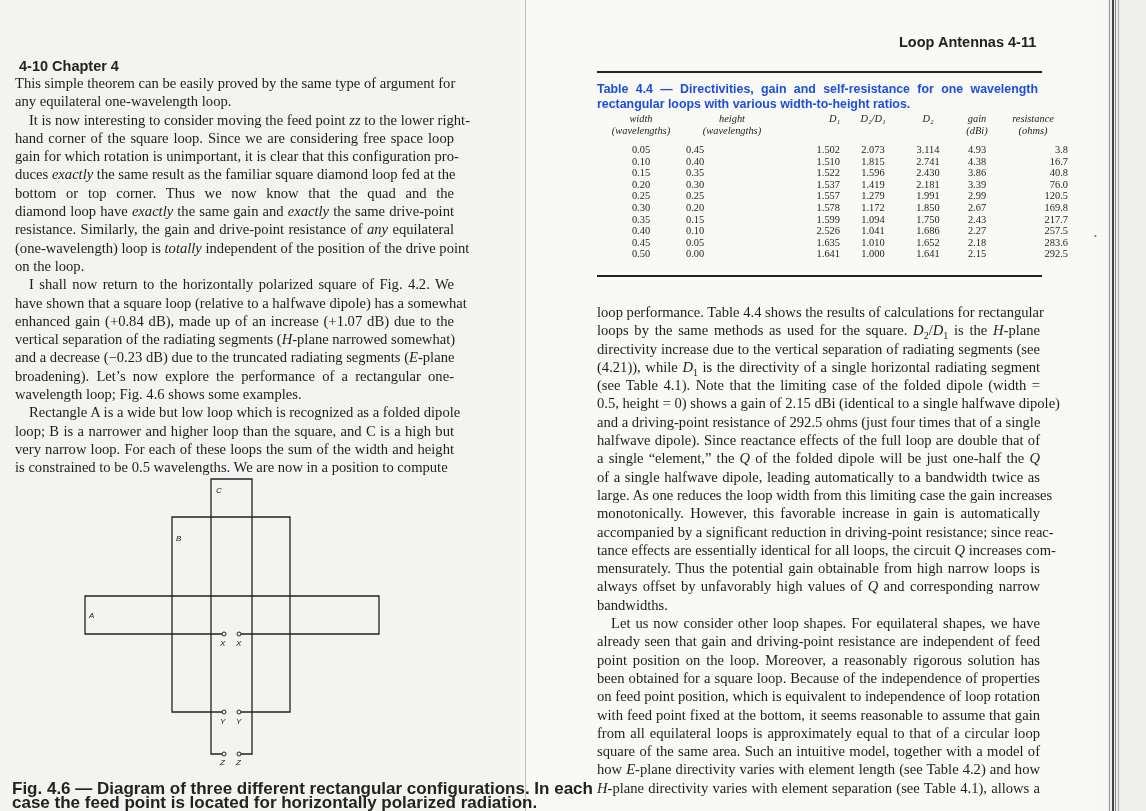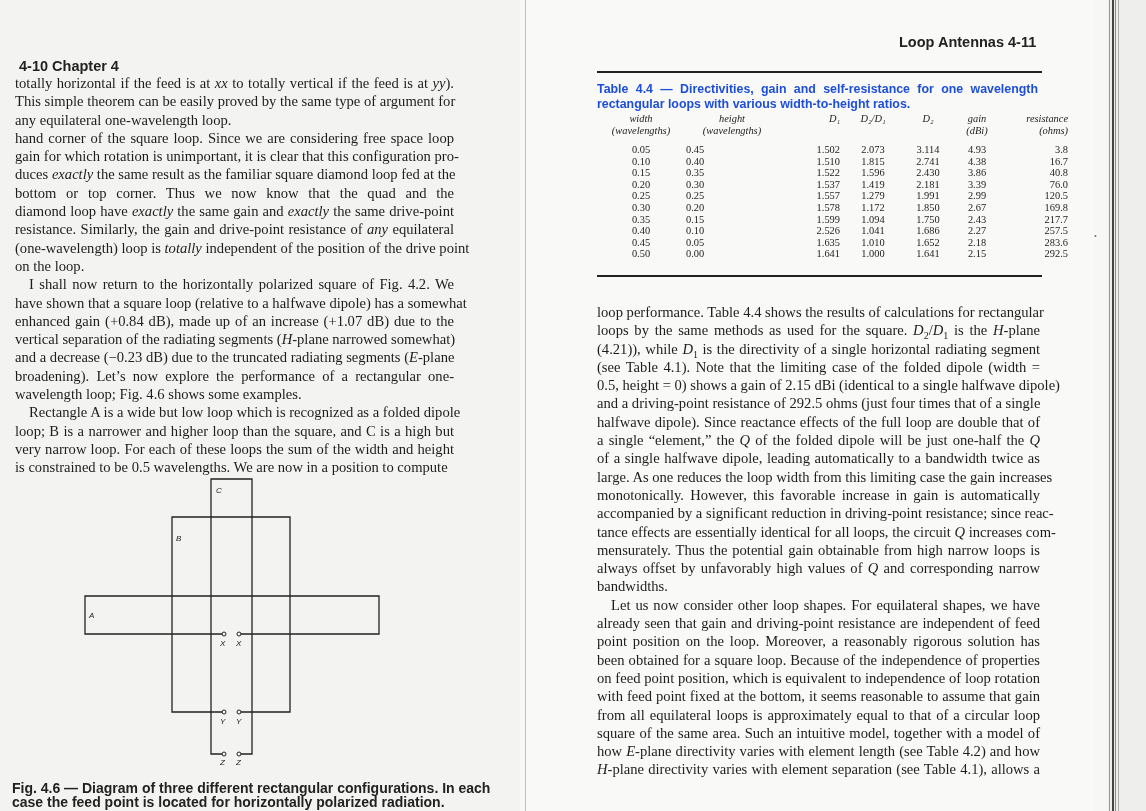--- a/index.html
+++ b/index.html
@@ -19,21 +19,21 @@
   }
   .body-text {
     position:absolute; font-size:14.6px; line-height:18.3px; text-align:justify; color:#1d1d1d;
   }
   .body-text p { margin:0; text-indent:0; }
   .body-text .line { display:block; text-align:justify; text-align-last:justify; white-space:nowrap; height:18.3px; }
   .body-text .line.last { text-align-last:left; }
   em { font-style:italic; }
   .caption {
     position:absolute; left:12px; top:782px; width:440px;
-    font-family:"Liberation Sans", sans-serif; font-weight:bold; font-size:14px; line-height:13.5px; color:#222;
+    font-family:"Liberation Sans", sans-serif; font-weight:bold; font-size:17px; line-height:13.5px; color:#222;
   }
   .caption .line { display:block; white-space:nowrap; text-align:justify; text-align-last:justify; }
   .caption .line.last { text-align-last:left; }
   .figure { position:absolute; left:0; top:470px; width:460px; height:310px; }
   .fig-label { font-family:"Liberation Sans", sans-serif; font-style:italic; font-size:8px; fill:#222; }
   .rule { position:absolute; background:#222; }
   .table-title {
     position:absolute; left:597px; top:82px; width:441px;
     font-family:"Liberation Sans", sans-serif; font-weight:bold; font-size:12.4px; line-height:14.5px; color:#1d4ed8;
   }
@@ -64,25 +64,25 @@
 <div class="right-edge"></div>
 <div class="edge-line" style="left:1109px;width:1px;opacity:.5;"></div>
 <div class="edge-line" style="left:1112px;width:2px;"></div>
 <div class="edge-line" style="left:1115px;width:1px;opacity:.6;"></div>
 <div class="edge-line" style="left:1118px;width:1px;opacity:.4;"></div>
 
 <div class="running-head" style="left:19px; top:39px;margin-top:19px;">4-10   Chapter 4</div>
 
 <div class="body-text" id="left-body" style="left:15px; top:74px; width:439px;">
     <p>
-      <span class="line">totally horizontal if the feed is at <em>xx</em> to totally vertical if the feed is at <em>yy</em>).</span>
       <span class="line">This simple theorem can be easily proved by the same type of argument for</span>
       <span class="line last">any equilateral one-wavelength loop.</span>
     </p>
     <p>
+      <span class="line" style="padding-left: 14px;">It is now interesting to consider moving the feed point <em>zz</em> to the lower right-</span>
       <span class="line">hand corner of the square loop. Since we are considering free space loop</span>
       <span class="line">gain for which rotation is unimportant, it is clear that this configuration pro-</span>
       <span class="line">duces <em>exactly</em> the same result as the familiar square diamond loop fed at the</span>
       <span class="line">bottom or top corner. Thus we now know that the quad and the</span>
       <span class="line">diamond loop have <em>exactly</em> the same gain and <em>exactly</em> the same drive-point</span>
       <span class="line">resistance. Similarly, the gain and drive-point resistance of <em>any</em> equilateral</span>
       <span class="line">(one-wavelength) loop is <em>totally</em> independent of the position of the drive point</span>
       <span class="line last">on the loop.</span>
     </p>
     <p>
@@ -146,21 +146,21 @@
 
 <table class="data" id="data-table">
   <thead>
     <tr>
       <th class="c-width"><span>width</span><br><span>(wavelengths)</span></th>
       <th class="c-height"><span>height</span><br><span>(wavelengths)</span></th>
       <th class="c-d1"><span>D₁</span></th>
       <th class="c-d2d1"><span>D₂/D₁</span></th>
       <th class="c-d2"><span>D₂</span></th>
       <th class="c-gain"><span>gain</span><br><span>(dBi)</span></th>
-      <th class="c-res" style=""><span>resistance</span><br><span>(ohms)</span></th>
+      <th class="c-res" style="text-align:center;"><span>resistance</span><br><span>(ohms)</span></th>
     </tr>
     <tr class="spacer">
         <td colspan="7"></td>
       </tr>
   </thead>
   <tbody id="table-body">
       <tr>
         <td class="c-width">0.05</td>
         <td class="c-height">0.45</td>
         <td class="c-d1">1.502</td>
@@ -252,20 +252,21 @@
       </tr>
     </tbody>
 </table>
 
 <div class="rule" style="left:597px; top:275px; width:445px; height:2px;"></div>
 
 <div class="body-text" id="right-body" style="left:597px; top:303px; width:443px;">
     <p>
       <span class="line">loop performance. Table 4.4 shows the results of calculations for rectangular</span>
       <span class="line">loops by the same methods as used for the square. <em>D</em><sub style="font-size: 10px; line-height: 0;">2</sub>/<em>D</em><sub style="font-size: 10px; line-height: 0;">1</sub> is the <em>H</em>-plane</span>
+      <span class="line">directivity increase due to the vertical separation of radiating segments (see</span>
       <span class="line">(4.21)), while <em>D</em><sub style="font-size: 10px; line-height: 0;">1</sub> is the directivity of a single horizontal radiating segment</span>
       <span class="line">(see Table 4.1). Note that the limiting case of the folded dipole (width =</span>
       <span class="line">0.5, height = 0) shows a gain of 2.15 dBi (identical to a single halfwave dipole)</span>
       <span class="line">and a driving-point resistance of 292.5 ohms (just four times that of a single</span>
       <span class="line">halfwave dipole). Since reactance effects of the full loop are double that of</span>
       <span class="line">a single “element,” the <em>Q</em> of the folded dipole will be just one-half the <em>Q</em></span>
       <span class="line">of a single halfwave dipole, leading automatically to a bandwidth twice as</span>
       <span class="line">large. As one reduces the loop width from this limiting case the gain increases</span>
       <span class="line">monotonically. However, this favorable increase in gain is automatically</span>
       <span class="line">accompanied by a significant reduction in driving-point resistance; since reac-</span>

